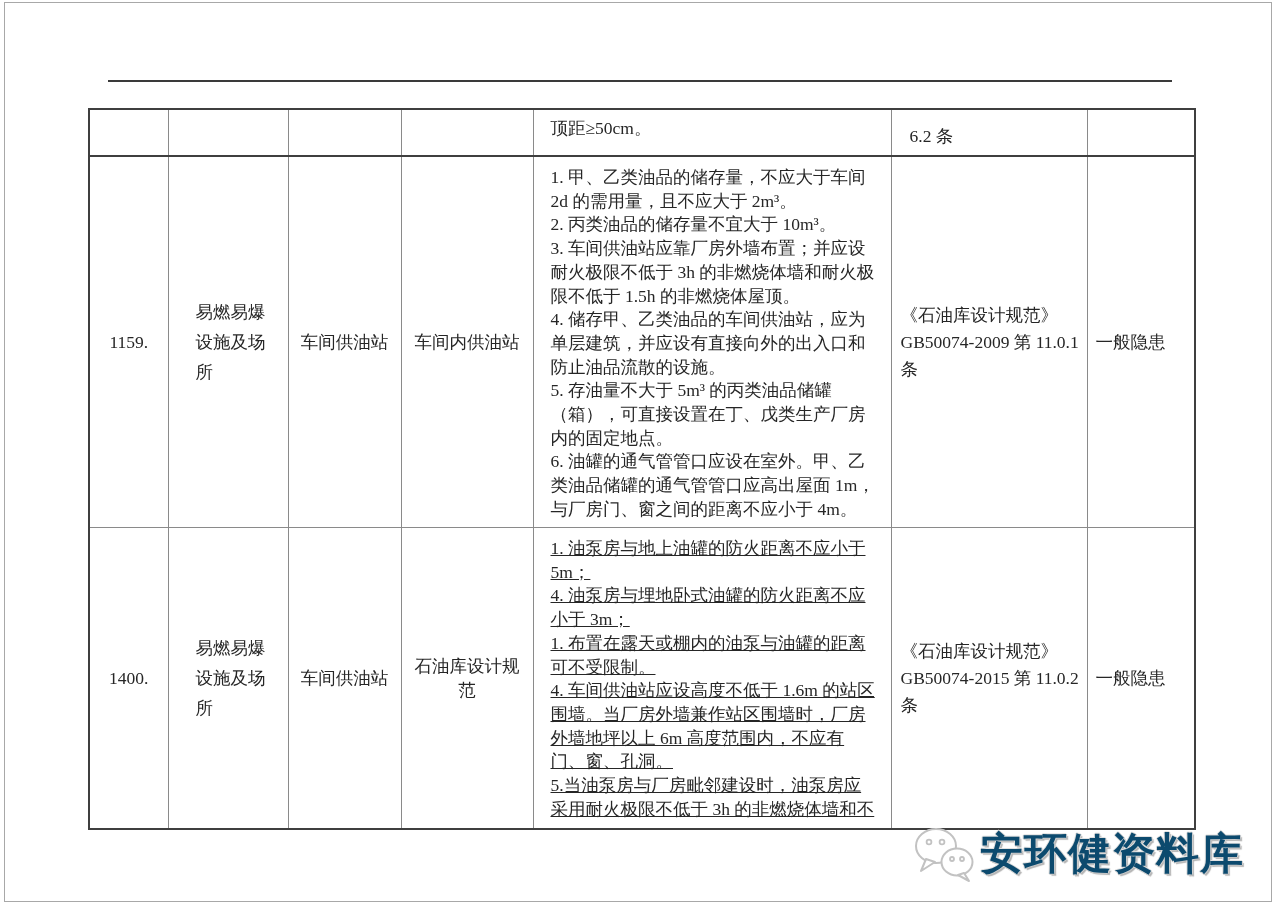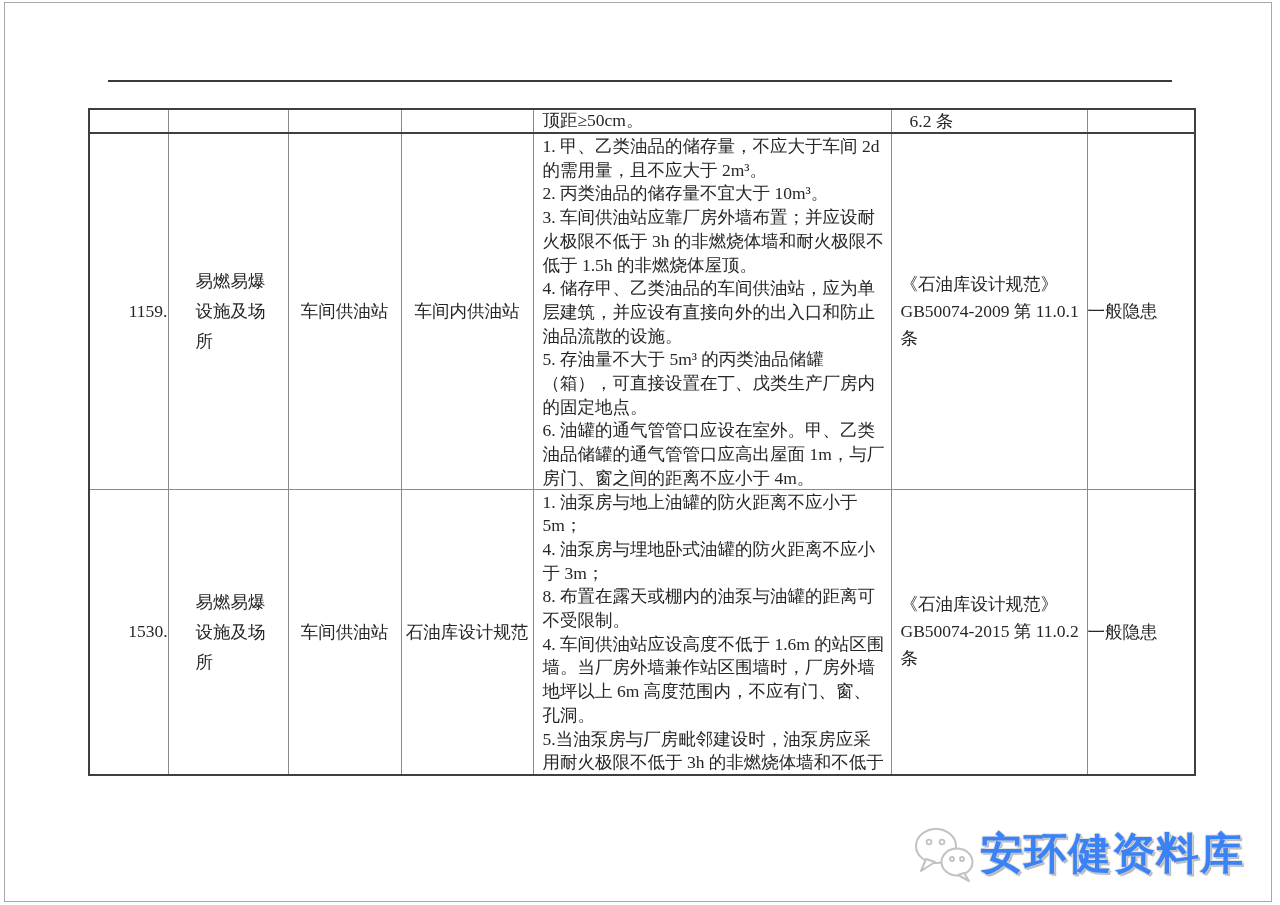--- a/index.html
+++ b/index.html
@@ -38,61 +38,61 @@
     left: 88px;
     top: 108px;
     border-collapse: collapse;
     table-layout: fixed;
     width: 1106px;
     border: 2px solid #3f3f3f;
     font-size: 17.5px;
   }
   .doc-table td {
     border: 1px solid #8a8a8a;
-    padding: 0;
+    padding: 8px;
     vertical-align: middle;
     overflow: hidden;
   }
   tr.cont-row { height: 24px; }
   tr.cont-row td { border-bottom: 2px solid #3f3f3f; }
   tr.row-1159 { height: 356px; }
   tr.row-1160 { height: 286px; }
   tr.row-1160 td { border-top: 1px solid #4f4f4f; }
 
-  td.c-no   { text-align: right; }
+  td.c-no   { text-align: center; }
   td.c-cat  { padding: 0 8px 0 27px; line-height: 30px; }
   td.c-type { text-align: center; }
   td.c-sub  { text-align: center; }
   td.c-detail { vertical-align: top; }
   td.c-ref  { padding-left: 9px; padding-right: 4px; line-height: 27px; }
   td.c-level{ text-align: left; }
 
   .detail-box {
     padding: 1px 6px 0 9px;
     line-height: 23.7px;
     overflow: hidden;
   }
   .detail-box.h1159 { height: 353px; }
-  .detail-box.h1160 { height: 283px; }
+  .detail-box.h1160 { height: 283px; text-decoration: underline; }
   .cont-text { line-height: 21px; padding: 0 6px 0 9px; }
-  .cont-ref  { line-height: 21px; padding-left: 9px; }
+  .cont-ref  { line-height: 21px; padding-left: 9px; margin-top: 8px; }
 
   .footer-brand {
     position: absolute;
     right: 36px;
     bottom: 22px;
     display: flex;
     align-items: center;
     gap: 4px;
   }
   .brand-text {
     font-size: 43px;
     font-weight: bold;
     letter-spacing: 1px;
-    color: #3b82f6;
+    color: #0c4a6e;
     text-shadow:
       1px 0 0 #d2d2d2,
       -1px 0 0 #dedede,
       0 -1px 0 #e2e2e2,
       0 1px 0 #c6c6c6,
       2px 2px 1px #b4b4b4;
     font-family: "Liberation Sans", sans-serif;
   }
   .wechat-icon svg { display: block; }
 </style>
@@ -145,29 +145,29 @@
         </div>
       </td>
       <td class="c-ref">
         <div>《石油库设计规范》</div>
         <div>GB50074-2009 第 11.0.1 条</div>
       </td>
       <td class="c-level">一般隐患</td>
     </tr>
 
     <tr class="row-1160">
-      <td class="c-no">1530.</td>
+      <td class="c-no">1400.</td>
       <td class="c-cat">易燃易爆设施及场所</td>
       <td class="c-type">车间供油站</td>
       <td class="c-sub">石油库设计规范</td>
       <td class="c-detail">
         <div class="detail-box h1160">
           <div>1.  油泵房与地上油罐的防火距离不应小于 5m；</div>
           <div>4.  油泵房与埋地卧式油罐的防火距离不应小于 3m；</div>
-          <div>8.  布置在露天或棚内的油泵与油罐的距离可不受限制。</div>
+          <div>1.  布置在露天或棚内的油泵与油罐的距离可不受限制。</div>
           <div>4.  车间供油站应设高度不低于 1.6m 的站区围墙。当厂房外墙兼作站区围墙时，厂房外墙地坪以上 6m 高度范围内，不应有门、窗、孔洞。</div>
           <div>5.当油泵房与厂房毗邻建设时，油泵房应采用耐火极限不低于 3h 的非燃烧体墙和不低于 1.5h 非燃烧体屋顶。对于甲 B、乙类油品的泵房，尚应设有直接向外的出入口。</div>
         </div>
       </td>
       <td class="c-ref">
         <div>《石油库设计规范》</div>
         <div>GB50074-2015 第 11.0.2 条</div>
       </td>
       <td class="c-level">一般隐患</td>
     </tr>

